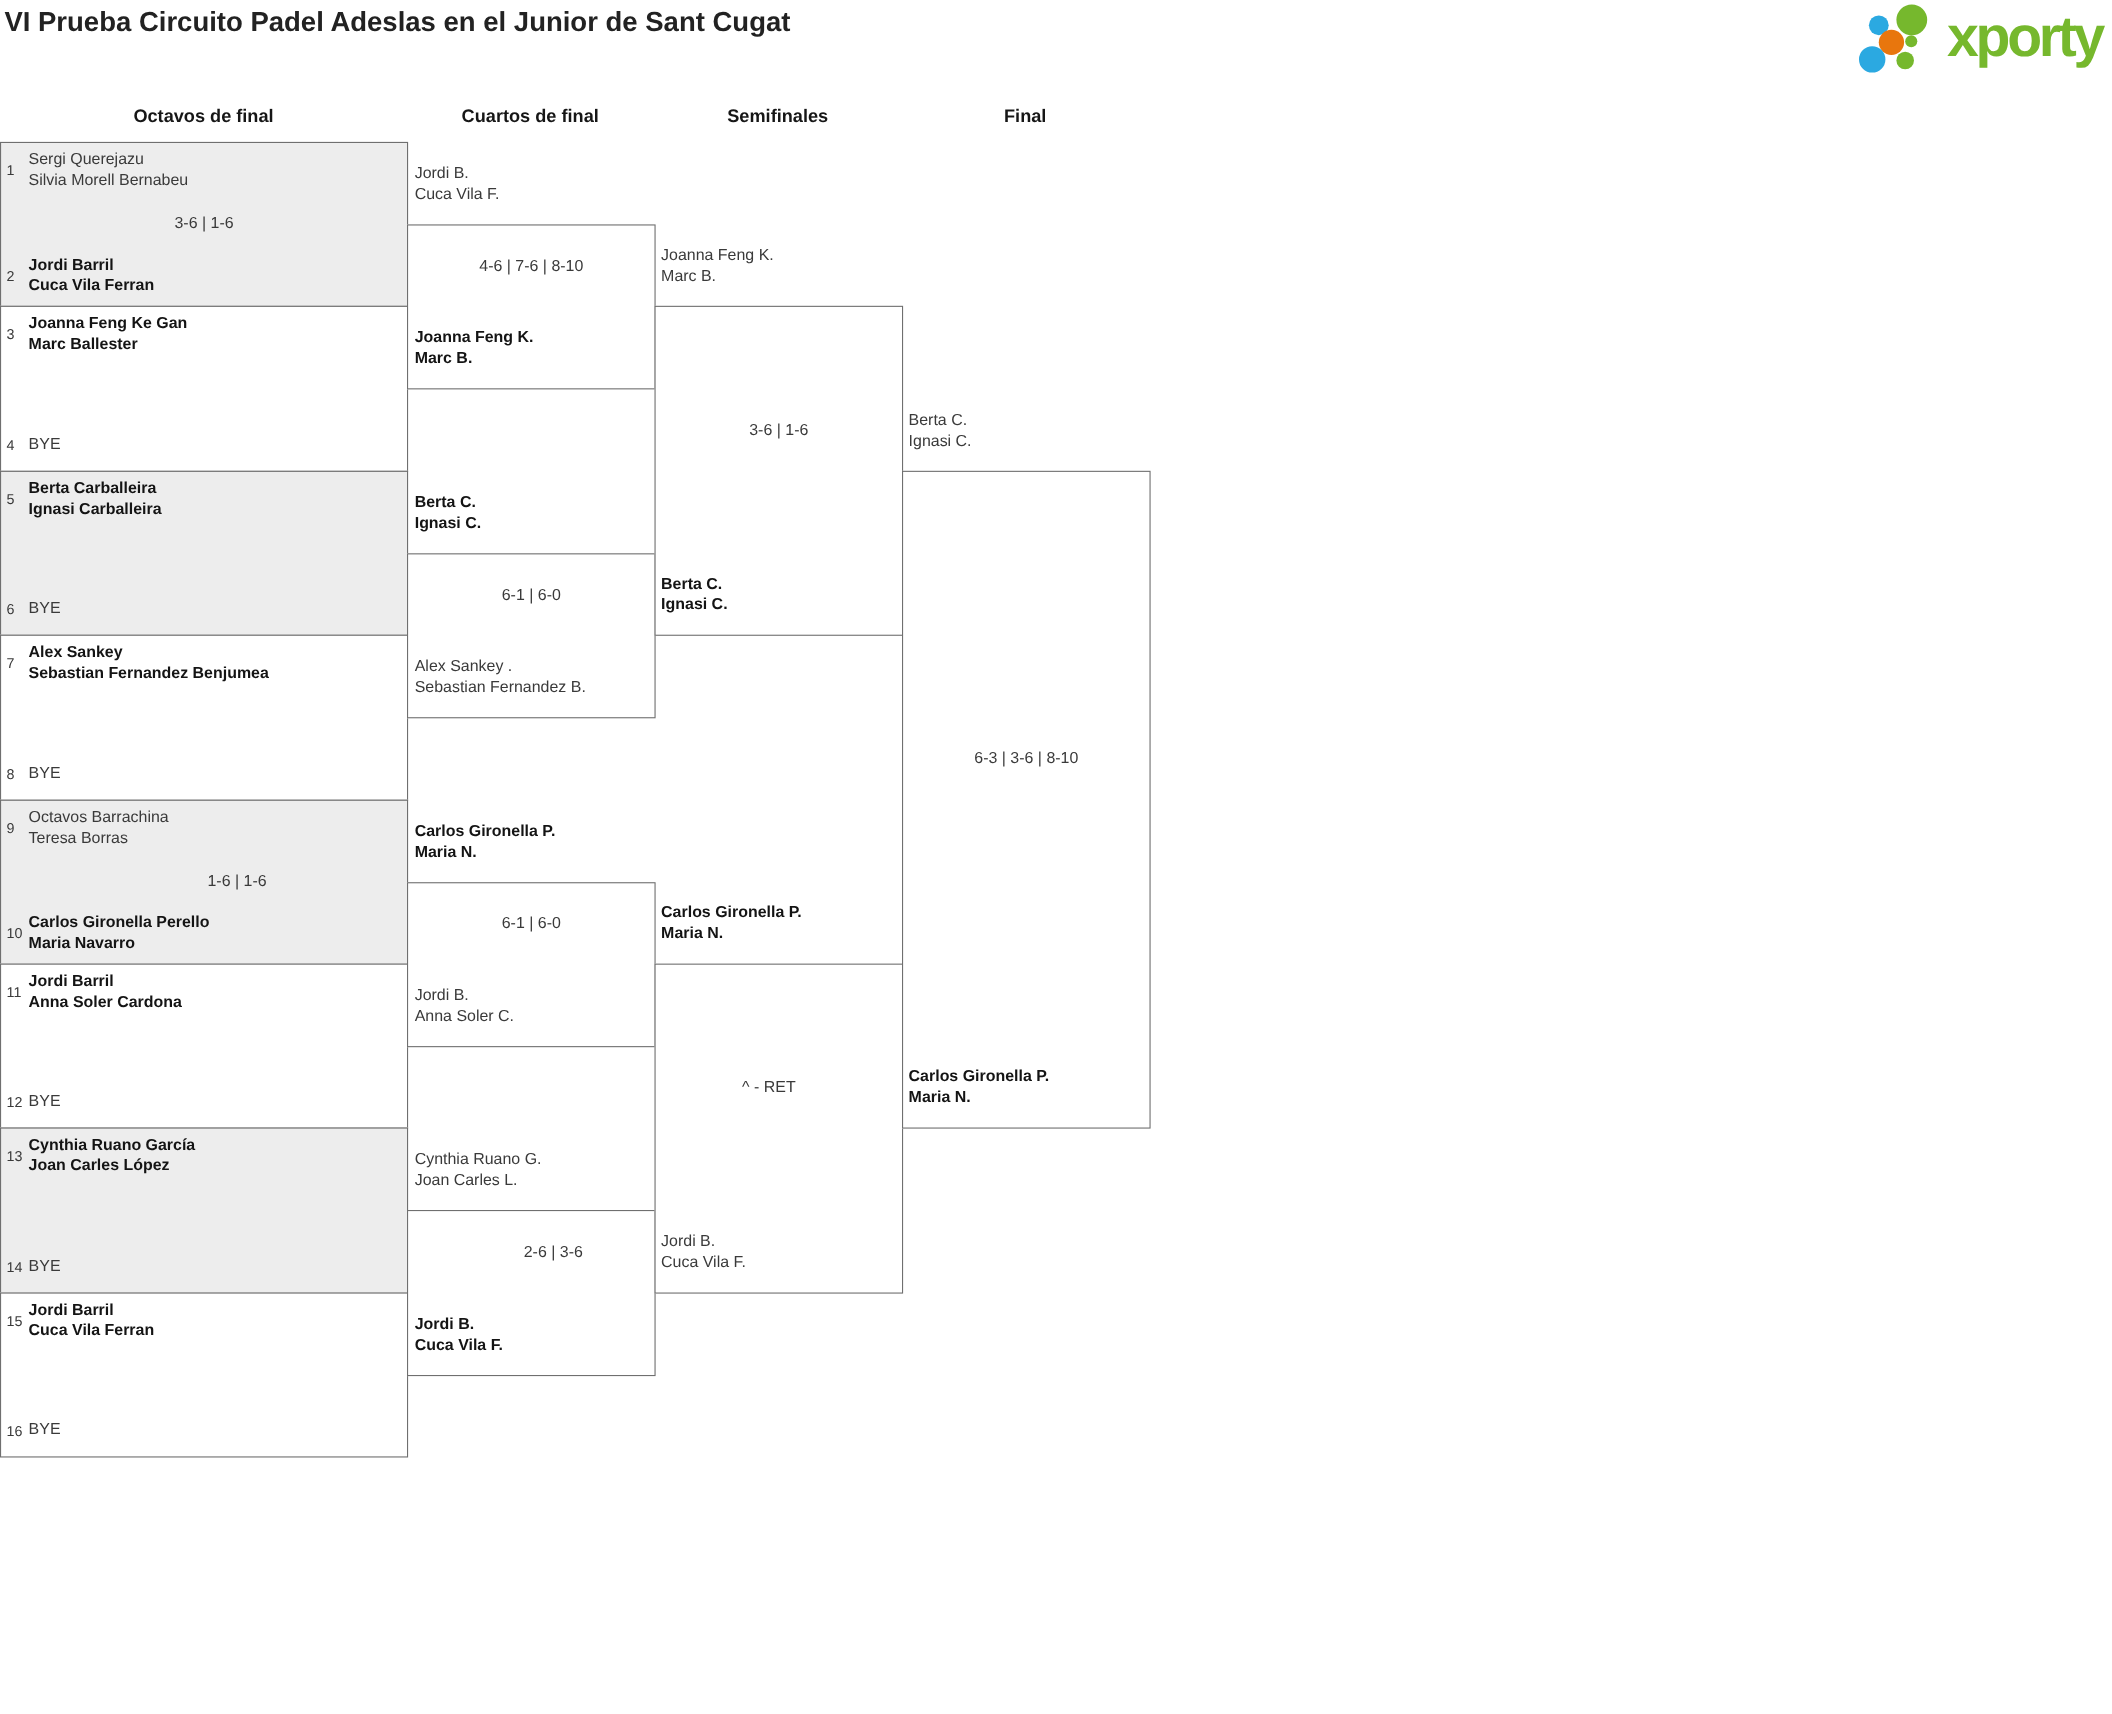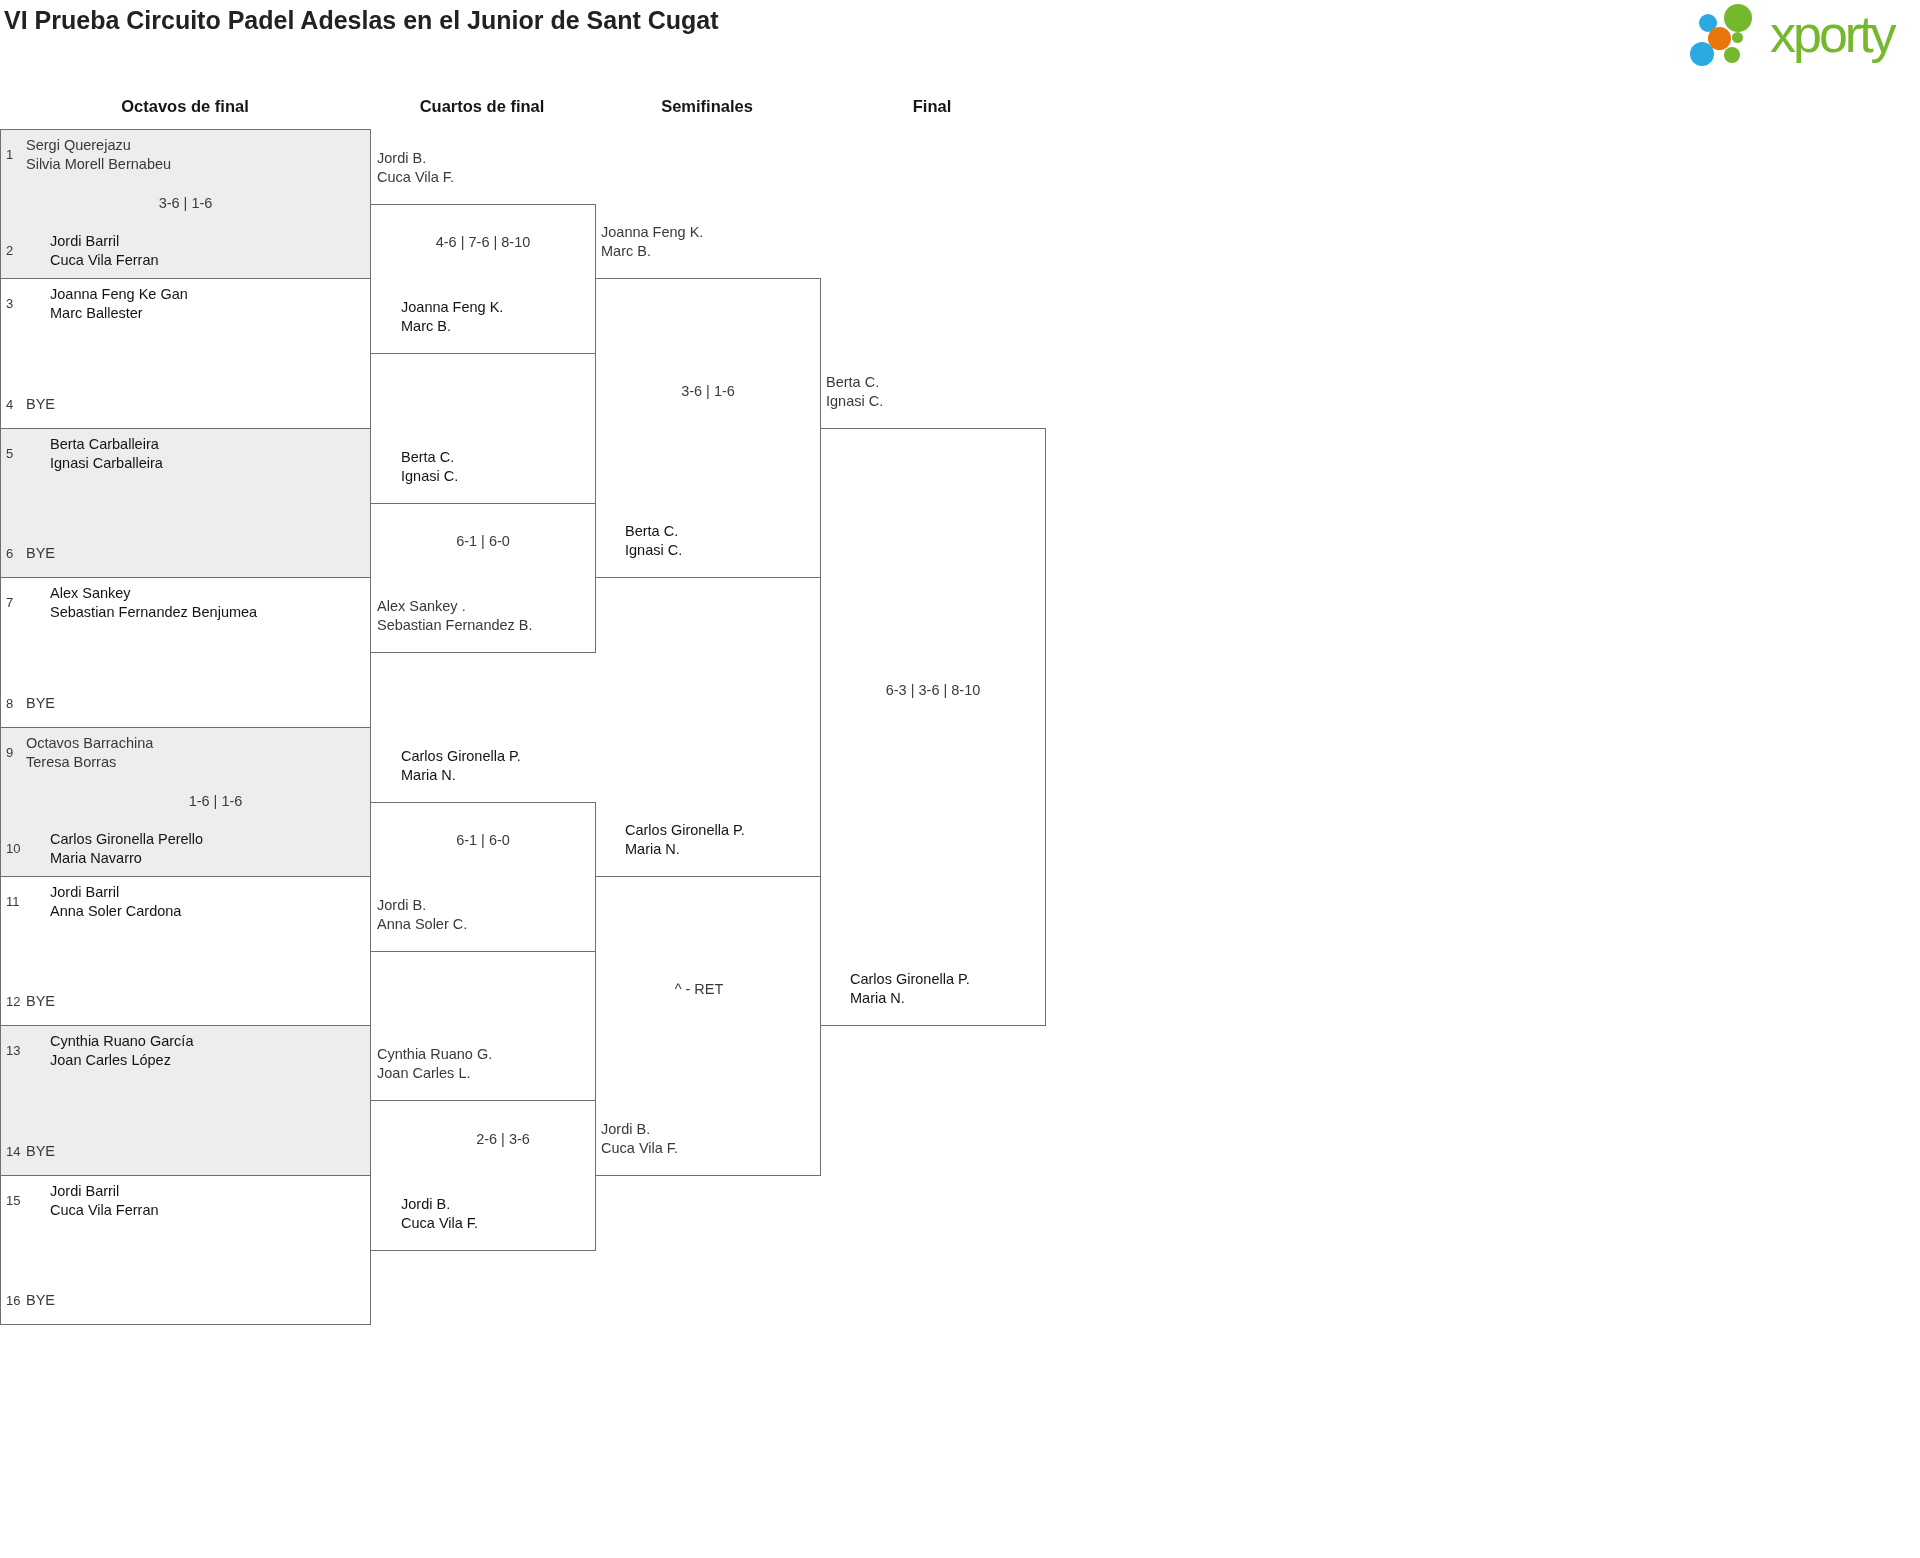--- a/index.html
+++ b/index.html
@@ -3,32 +3,32 @@
 <meta charset="utf-8">
 <style>
   html,body{margin:0;padding:0;background:#fff;}
   #page{position:relative;width:1920px;height:1558px;background:#fff;overflow:hidden;
         font-family:"Liberation Sans",sans-serif;}
   .title{position:absolute;left:4px;top:4px;font-size:25px;line-height:32px;font-weight:700;color:#222;}
   .hdr{position:absolute;top:97px;width:240px;text-align:center;font-size:16.5px;font-weight:700;color:#161616;}
   .box{position:absolute;border:1px solid #6f6f6f;background:#fff;box-sizing:border-box;}
   .box.shade{background:#ededed;}
   .team{position:absolute;font-size:14.5px;line-height:19px;color:#3a3a3a;white-space:nowrap;}
-  .team[data-winner="true"]{font-weight:400;color:#141414;margin-left:24px;}
+  .team[data-winner="true"]{font-weight:700;color:#141414;}
   .seed{position:absolute;font-size:13px;line-height:15px;color:#3a3a3a;}
   .score{position:absolute;font-size:14.5px;line-height:19px;color:#3a3a3a;text-align:center;}
   
   .dot{position:absolute;border-radius:50%;}
   .d1{left:1699px;top:14px;width:18px;height:18px;}
   .d2{left:1724px;top:4px;width:28px;height:28px;}
   .d3{left:1708px;top:27px;width:23px;height:23px;}
   .d4{left:1732px;top:32px;width:11px;height:11px;}
   .d5{left:1690px;top:42px;width:24px;height:24px;}
   .d6{left:1724px;top:47px;width:16px;height:16px;}
-  .wordmark{position:absolute;left:1770px;top:6px;font-size:52px;line-height:56px;font-weight:400;
+  .wordmark{position:absolute;left:1770px;top:6px;font-size:52px;line-height:56px;font-weight:700;
             letter-spacing:-3px;}
 </style>
 </head>
 <body>
 
 <div id="page">
 
   <div class="title">
     <div>VI Prueba Circuito Padel Adeslas en el Junior de Sant Cugat</div>
   </div>

